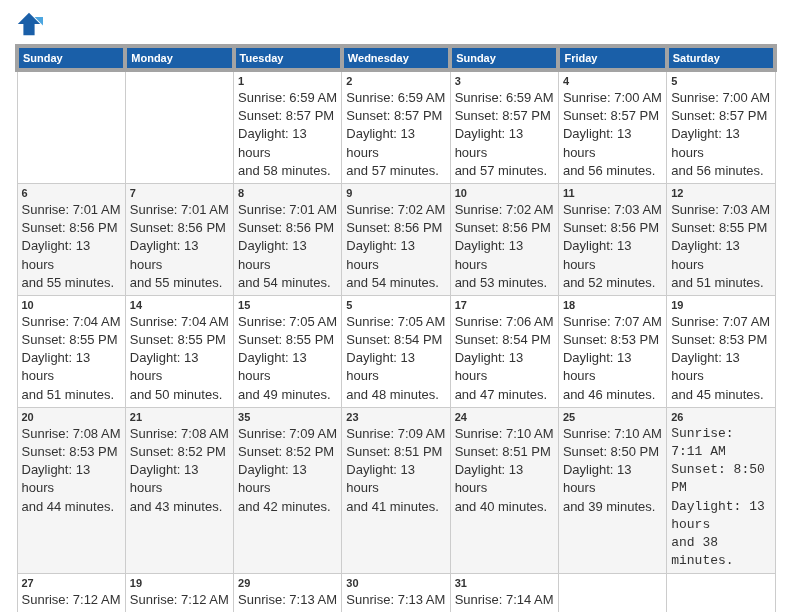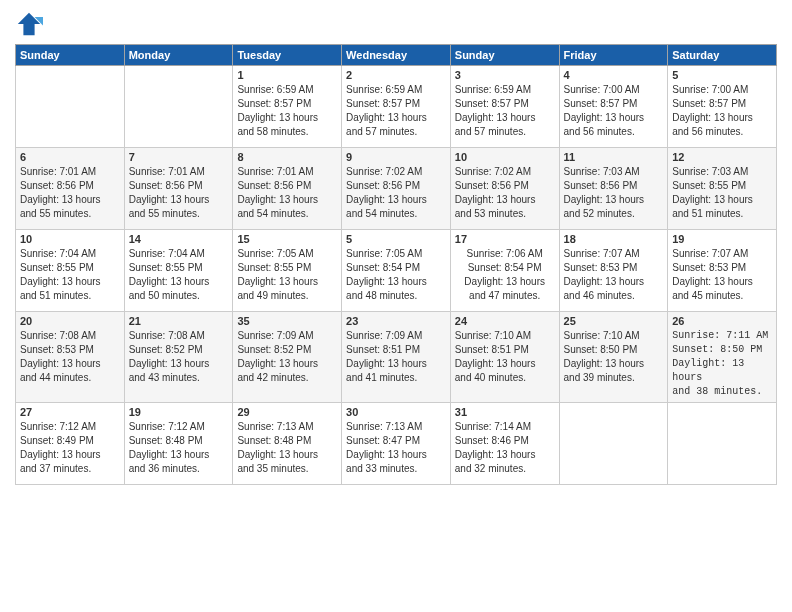--- a/index.html
+++ b/index.html
@@ -64,21 +64,21 @@
       border-collapse: collapse;
       table-layout: fixed;
     }
     .calendar th {
       background: #1a5fa8;
       color: #fff;
       font-size: 11px;
       font-weight: bold;
       padding: 4px 4px;
       text-align: left;
-      border: 1px solid #a3a3a3;
+      border: 4px solid #a3a3a3;
     }
     .calendar td {
       border: 1px solid #ccc;
       vertical-align: top;
       padding: 3px 4px;
       font-size: 9px;
       color: #333;
       background: #fff;
       height: 82px;
     }
@@ -88,21 +88,21 @@
     .day-num {
       font-size: 11px;
       font-weight: bold;
       display: block;
       margin-bottom: 2px;
     }
     .empty-cell {
       background: #fff !important;
     }
     .day-info {
-      font-size: 10px;
+      font-size: 13px;
       line-height: 1.4;
       color: #333;
     }
   </style>
 </head>
 <body>
 
 <div class="page">
   <div class="header">
     <div class="logo">
@@ -248,21 +248,21 @@
           </td>
           <td>
             <span class="day-num">5</span>
             <div class="day-info" style="white-space: pre-line;">Sunrise: 7:05 AM
 Sunset: 8:54 PM
 Daylight: 13 hours
 and 48 minutes.</div>
           </td>
           <td>
             <span class="day-num">17</span>
-            <div class="day-info" style="white-space: pre-line; text-align: center;">Sunrise: 7:06 AM
+            <div class="day-info" style="white-space: pre-line;">Sunrise: 7:06 AM
 Sunset: 8:54 PM
 Daylight: 13 hours
 and 47 minutes.</div>
           </td>
           <td>
             <span class="day-num">18</span>
             <div class="day-info" style="white-space: pre-line;">Sunrise: 7:07 AM
 Sunset: 8:53 PM
 Daylight: 13 hours
 and 46 minutes.</div>

